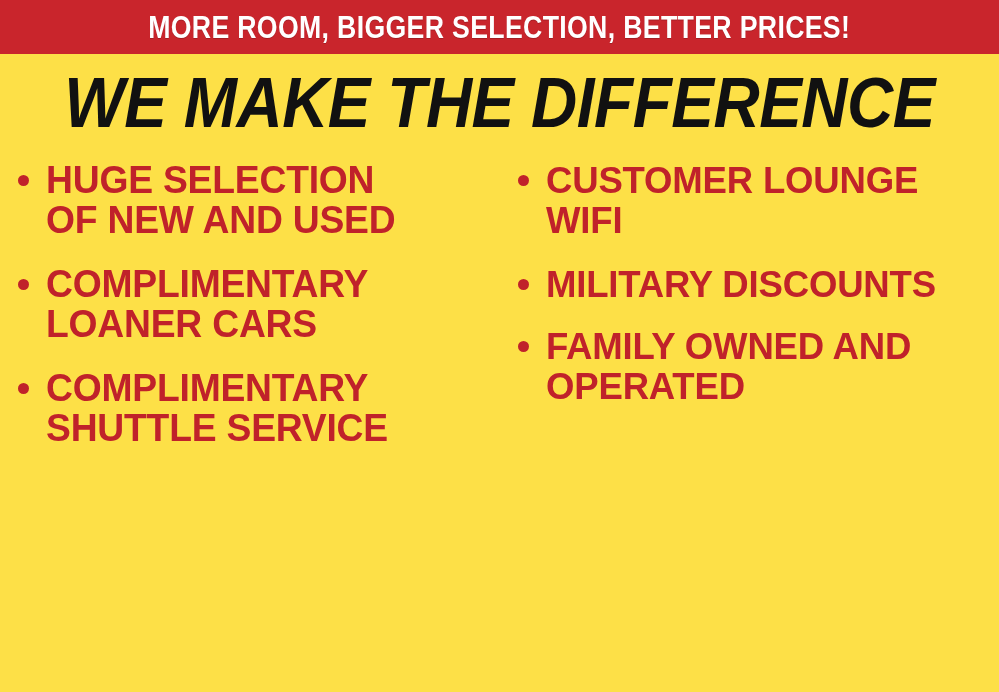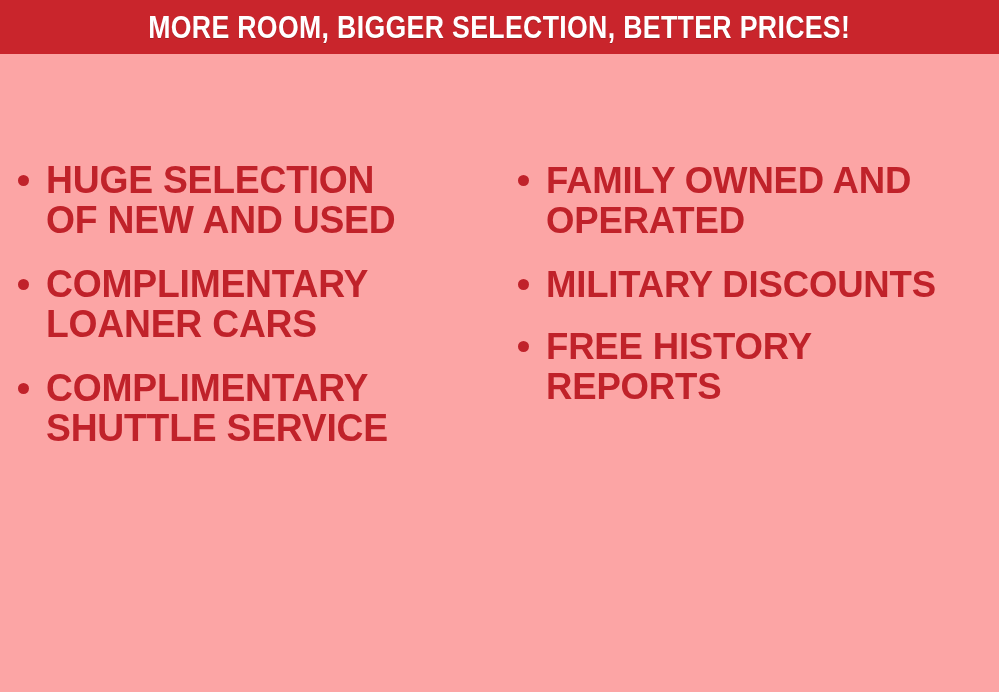--- a/index.html
+++ b/index.html
@@ -9,21 +9,21 @@
     background: #ffffff;
   }
   body {
     font-family: "Liberation Sans", sans-serif;
   }
 
   #ad {
     position: relative;
     width: 999px;
     height: 692px;
-    background: #fca5a5;
+    background: #fde047;
     overflow: hidden;
   }
 
   
   .banner {
     position: absolute;
     left: 0;
     top: 0;
     width: 999px;
     height: 54px;
@@ -119,20 +119,23 @@
 </style>
 </head>
 <body>
 
 <div id="ad">
 
   <div class="banner">
     <div class="banner-text">MORE ROOM, BIGGER SELECTION, BETTER PRICES!</div>
   </div>
 
+  <div class="headline-wrap">
+    <div class="headline">WE MAKE THE DIFFERENCE</div>
+  </div>
 
   <div class="columns">
 
     <div class="col col-left">
 
       <div class="bullet">
         <span class="dot"></span>
         <span class="bullet-text">HUGE SELECTION
 OF NEW AND USED</span>
       </div>
@@ -150,35 +153,35 @@
         <span class="bullet-text">COMPLIMENTARY
 SHUTTLE SERVICE</span>
       </div>
 
     </div>
 
     <div class="col col-right">
 
 
 
-
       <div class="bullet">
         <span class="dot"></span>
-        <span class="bullet-text">FAMILY OWNED AND
-OPERATED</span>
+        <span class="bullet-text">CUSTOMER LOUNGE
+WIFI</span>
       </div>
 
       <div class="bullet tight">
         <span class="dot"></span>
         <span class="bullet-text">MILITARY DISCOUNTS</span>
       </div>
 
       <div class="bullet">
         <span class="dot"></span>
-        <span class="bullet-text">FREE HISTORY
-REPORTS</span>
+        <span class="bullet-text">FAMILY OWNED AND
+OPERATED</span>
       </div>
+
 
     </div>
 
   </div>
 
 </div>
 
 </body></html>

